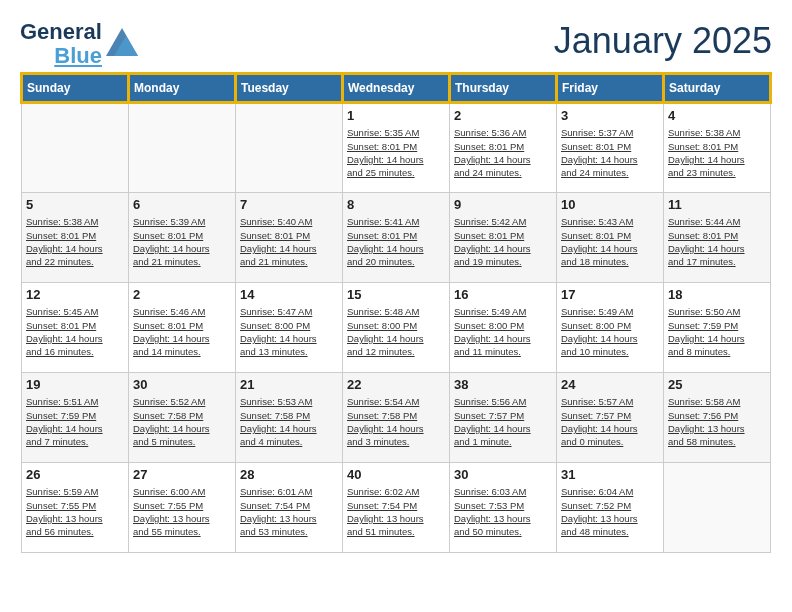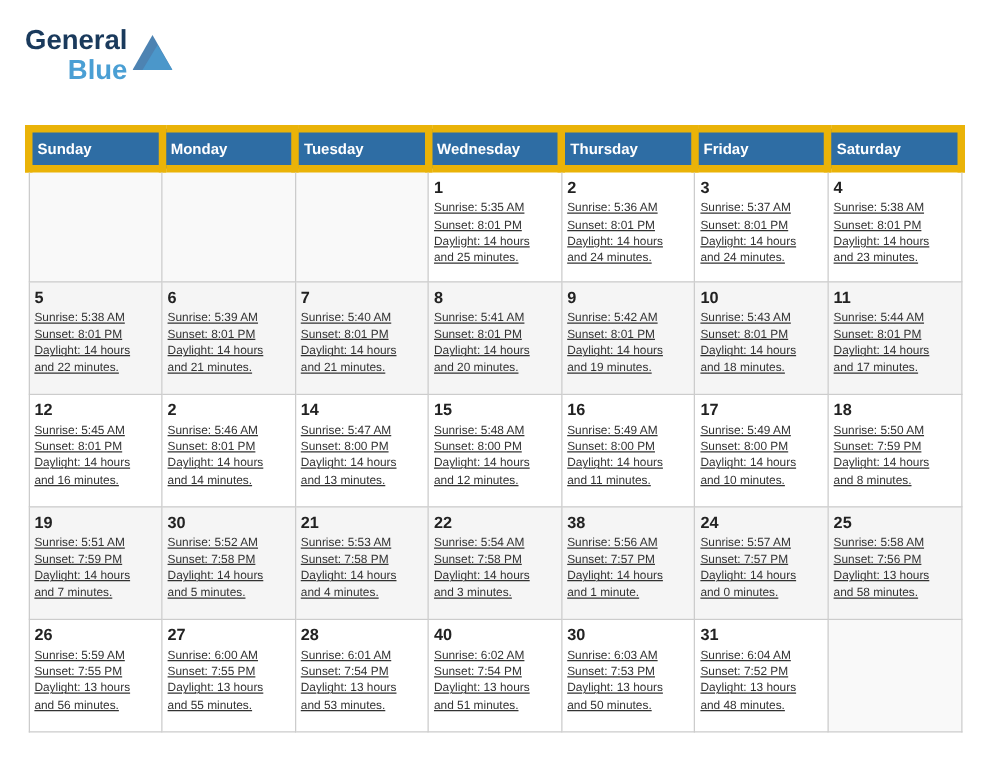--- a/index.html
+++ b/index.html
@@ -7,21 +7,21 @@
       font-family: Arial, sans-serif;
       background: #fff;
       width: 792px;
       min-height: 612px;
       padding: 20px;
     }
     .header {
       display: flex;
       justify-content: space-between;
       align-items: flex-start;
-      margin-bottom: 32px;
+      margin-bottom: 4px;
     }
     .logo {
       display: flex;
       flex-direction: column;
       align-items: flex-start;
     }
     .title-block {
       text-align: right;
     }
     .month-title {
@@ -38,21 +38,21 @@
       border-collapse: collapse;
       font-size: 10.5px;
     }
     .calendar th {
       background: #2e6da4;
       color: #fff;
       padding: 6px 4px;
       text-align: left;
       font-size: 12px;
       font-weight: bold;
-      border: 6px solid #eab308;
+      border: 3px solid #eab308;
     }
     .calendar td {
       border: 1px solid #ccc;
       vertical-align: top;
       padding: 4px;
       width: calc(100% / 7);
       height: 90px;
       background: #fff;
     }
     .calendar tr:nth-child(even) td {
@@ -76,31 +76,32 @@
     }
   </style>
 </head>
 <body>
 
 <div class="header">
   <div class="logo">
     <div style="display:flex;align-items:center;gap:4px;">
       <div style="display:flex;flex-direction:column;align-items:flex-end;">
         <span style="font-size:22px;font-weight:bold;color:#1a3a5c;line-height:1.1;">General</span>
-        <span style="font-size:22px;font-weight:bold;color:#4a9fd4;line-height:1.1;">Blue</span>
+        <span style="font-size:22px;font-weight:bold;color:#4a9fd4;line-height:1.1;text-decoration:underline;">Blue</span>
       </div>
       <div>
         <svg width="32" height="28" viewBox="0 0 32 28">
           <polygon points="0,28 16,0 32,28" fill="#2e6da4" opacity="0.85"></polygon>
           <polygon points="8,28 20,8 32,28" fill="#4a9fd4" opacity="0.7"></polygon>
         </svg>
       </div>
     </div>
   </div>
   <div class="title-block">
+    <div class="month-title">January 2025</div>
   </div>
 </div>
 
 <table class="calendar">
   <thead>
     <tr>
     <th>Sunday</th>
         <th>Monday</th>
         <th>Tuesday</th>
         <th>Wednesday</th>

